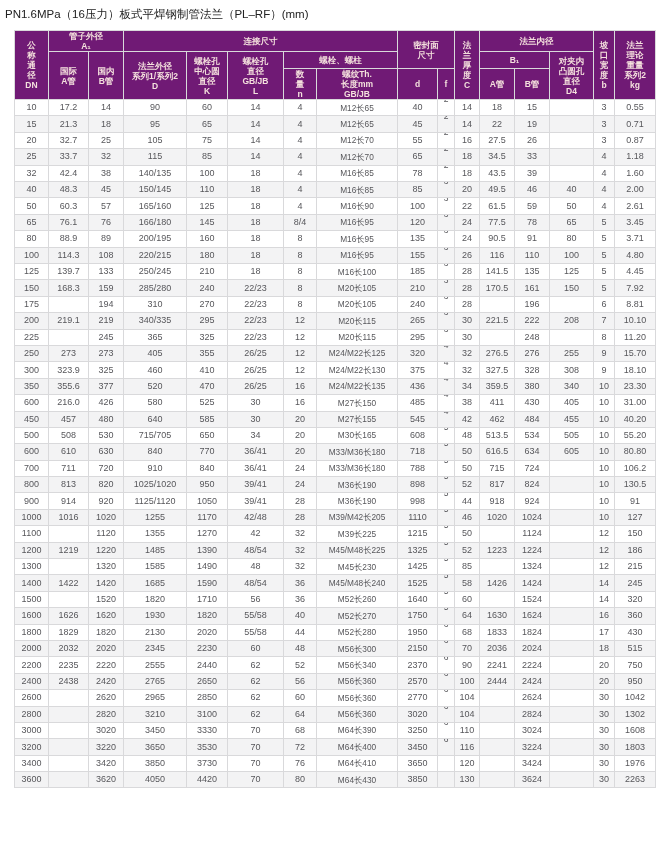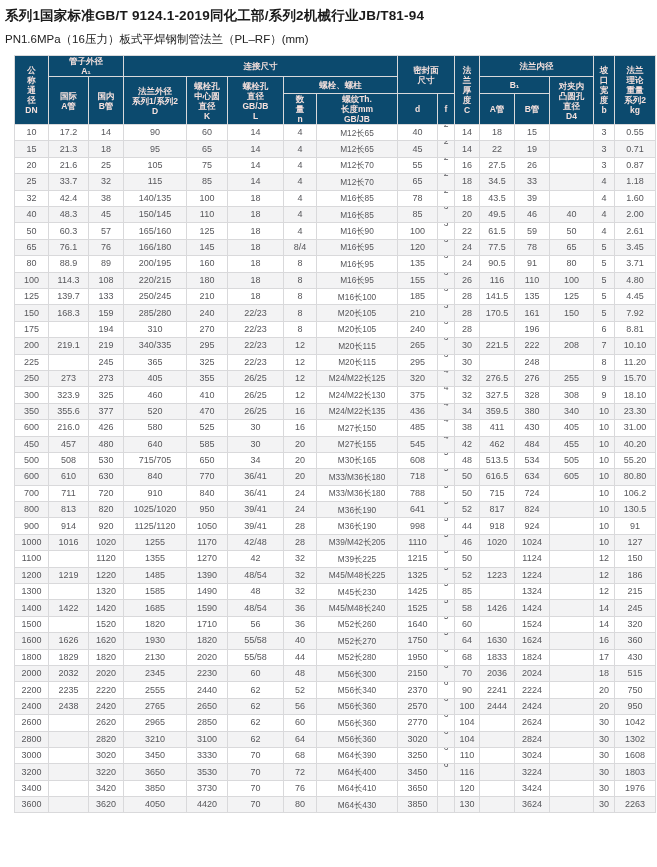--- a/index.html
+++ b/index.html
@@ -21,41 +21,40 @@
   table.spec{
     border-collapse:collapse;table-layout:fixed;
     margin:8px 0 0 14px;width:641px;
   }
   table.spec th, table.spec td{
     border:1px solid #d9d9db;
     text-align:center;vertical-align:middle;
     padding:0;overflow:hidden;
   }
   thead th{
-    background:#0c4a6e;color:#f4e0dd;
+    background:#701a75;color:#f4e0dd;
     border:1px solid #c0686c;
     font-weight:bold;font-size:8.5px;line-height:1.18;
     white-space:pre-line;padding:1px 0;
   }
   thead tr.h1 th{height:20px;}
   thead tr.h2 th{height:16px;}
   thead tr.h3 th{height:30px;}
   tbody td{
     font-size:9px;color:#57575b;height:15.4px;line-height:1;
     white-space:nowrap;background:#ffffff;overflow:visible;
   }
   tbody tr:nth-child(even) td{background:#f3f3f4;}
   tbody td.thread{font-size:8.3px;}
   tbody td.fcol span{display:inline-block;transform:translateY(-8px);font-size:8.5px;}
 </style>
 </head>
 <body>
 
 <div class="page">
-  <div class="title">系列1国家标准GB/T 9124.1-2019同化工部/系列2机械行业JB/T81-94</div>
   <div class="subtitle">PN1.6MPa（16压力）板式平焊钢制管法兰（PL–RF）(mm)</div>
 
   <table class="spec">
     <colgroup>
         <col style="width: 34px;">
         <col style="width: 40px;">
         <col style="width: 35px;">
         <col style="width: 63px;">
         <col style="width: 41px;">
         <col style="width: 56px;">
@@ -167,21 +166,21 @@
           <td class="fcol"><span>2</span></td>
           <td>14</td>
           <td>22</td>
           <td>19</td>
           <td></td>
           <td>3</td>
           <td>0.71</td>
         </tr>
         <tr>
           <td>20</td>
-          <td>21.6</td>
+          <td>32.7</td>
           <td>25</td>
           <td>105</td>
           <td>75</td>
           <td>14</td>
           <td>4</td>
           <td class="thread">M12长70</td>
           <td>55</td>
           <td class="fcol"><span>2</span></td>
           <td>16</td>
           <td>27.5</td>
@@ -552,21 +551,21 @@
         </tr>
         <tr>
           <td>800</td>
           <td>813</td>
           <td>820</td>
           <td>1025/1020</td>
           <td>950</td>
           <td>39/41</td>
           <td>24</td>
           <td class="thread">M36长190</td>
-          <td>641</td>
+          <td>898</td>
           <td class="fcol"><span>5</span></td>
           <td>52</td>
           <td>817</td>
           <td>824</td>
           <td></td>
           <td>10</td>
           <td>130.5</td>
         </tr>
         <tr>
           <td>900</td>

